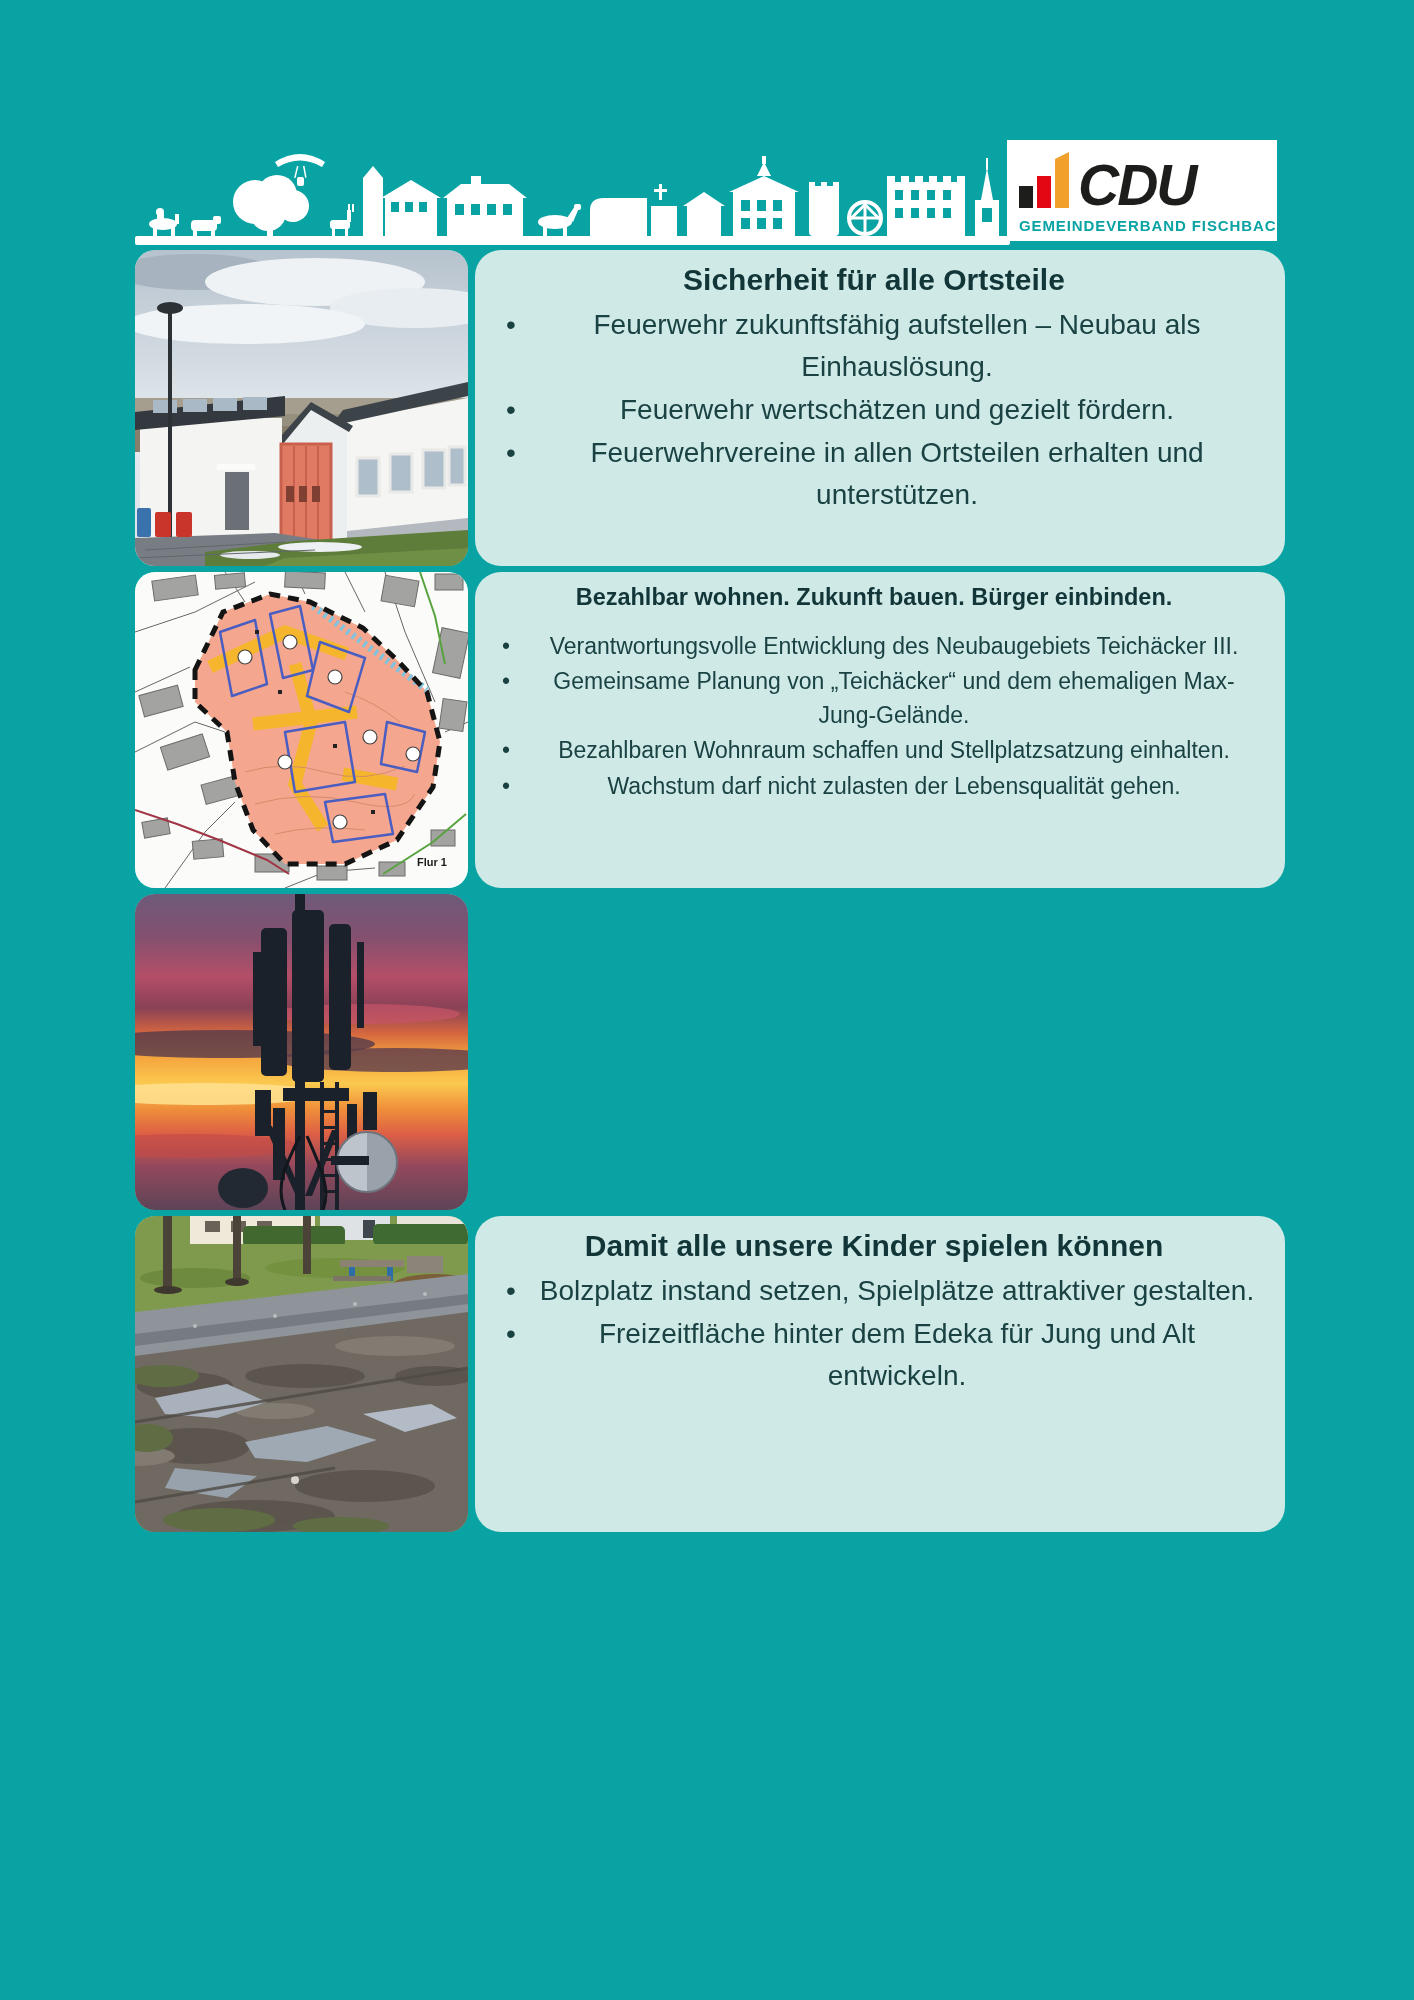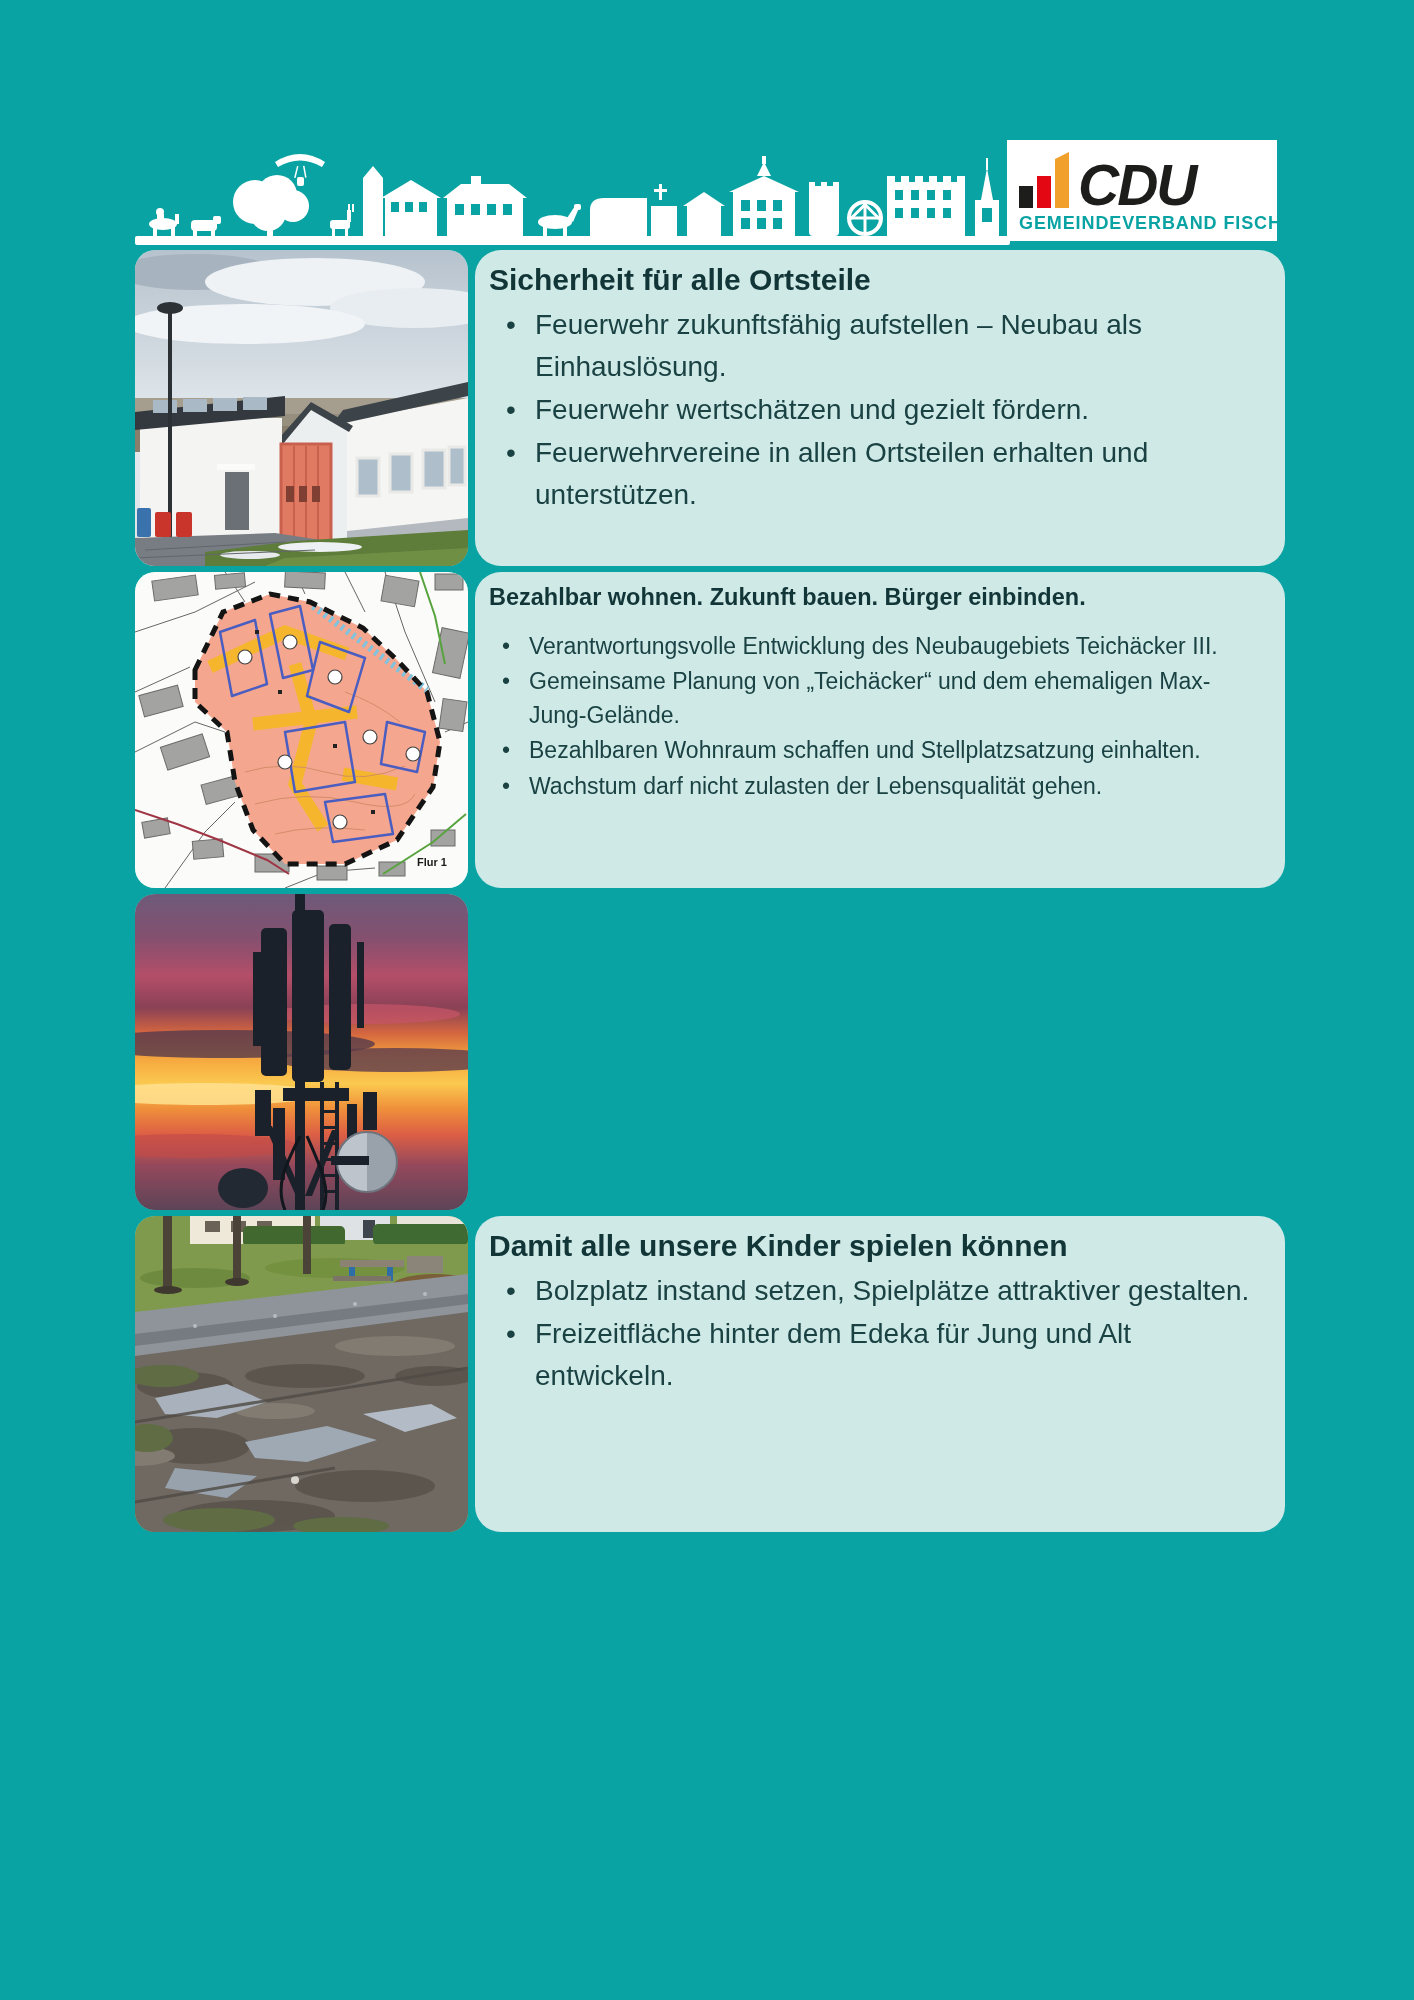--- a/index.html
+++ b/index.html
@@ -8,24 +8,24 @@
 
   
   .top-row{position:absolute;left:135px;top:140px;width:1150px;height:105px;}
   .skyline{position:absolute;left:0;bottom:0;width:875px;height:105px;}
   .logo-box{position:absolute;right:8px;top:0;width:270px;height:101px;background:#ffffff;
             box-sizing:border-box;padding:8px 10px 7px 12px;display:flex;flex-direction:column;}
   .logo-main{display:flex;align-items:flex-end;gap:7px;height:60px;}
   .logo-bars{width:52px;height:58px;flex:none;}
   .cdu-word{font-size:57px;line-height:0.92;font-weight:bold;font-style:italic;
             color:#1d1d1b;letter-spacing:-2px;transform:translateY(3px);}
-  .logo-sub{margin-top:auto;color:#0aa3a3;font-size:18px;font-weight:bold;letter-spacing:0.9px;white-space:nowrap;}
+  .logo-sub{margin-top:auto;color:#0aa3a3;font-size:15px;font-weight:bold;letter-spacing:0.9px;white-space:nowrap;}
 
   
-  .cards{position:absolute;left:135px;top:250px;width:1150px;display:flex;flex-direction:column;gap:6px;}
+  .cards{position:absolute;left:135px;top:250px;width:1150px;display:flex;flex-direction:column;gap:6px;text-align:center;}
   .card{display:grid;grid-template-columns:333px 1fr;gap:7px;height:316px;}
   .photo{border-radius:20px;overflow:hidden;background:#5eead4;}
   .photo svg{display:block;width:100%;height:100%;}
   .panel{background:#cfe9e7;border-radius:26px;box-sizing:border-box;
          padding:9px 26px 9px 14px;color:#1a4243;overflow:hidden;}
   .panel h2{margin:2px 0 5px 0;font-size:30px;line-height:1.25;color:#123638;}
   .panel ul{list-style:none;margin:0;padding:0;}
   .panel li{position:relative;padding-left:46px;font-size:28px;line-height:1.5;margin:1px 0;}
   .panel li::before{content:"\2022";position:absolute;left:17px;top:0;}
   .panel.compact h2{font-size:23.5px;margin-bottom:17px;}

